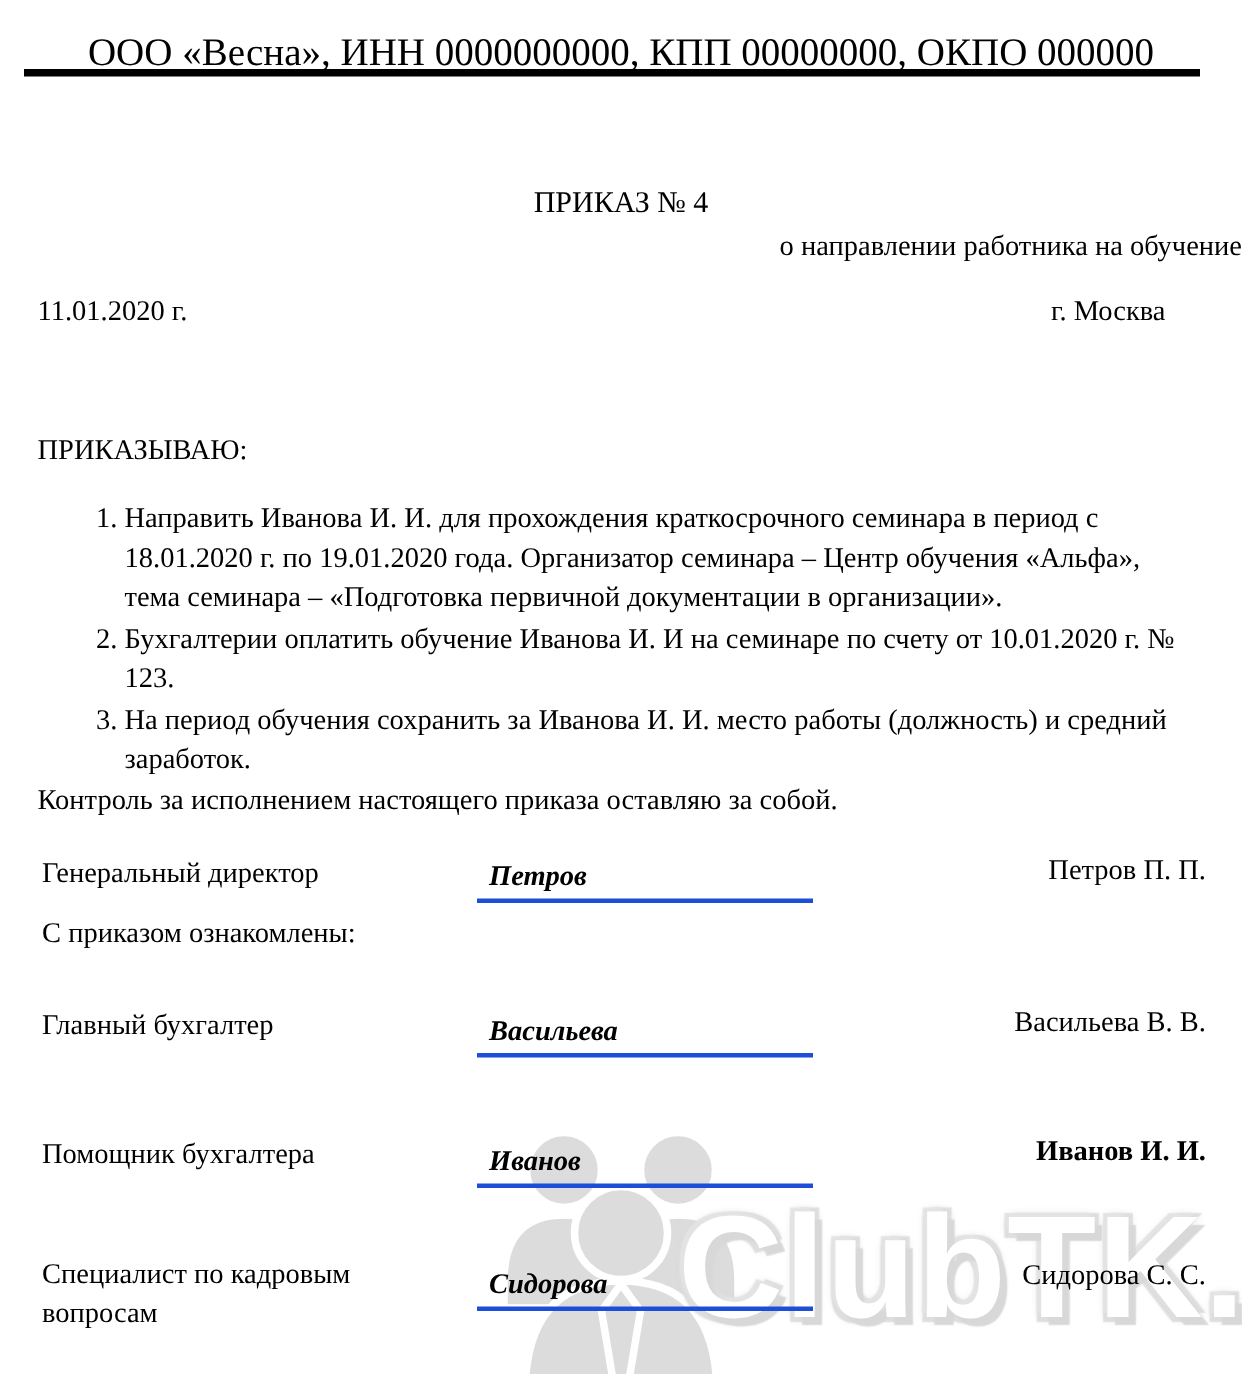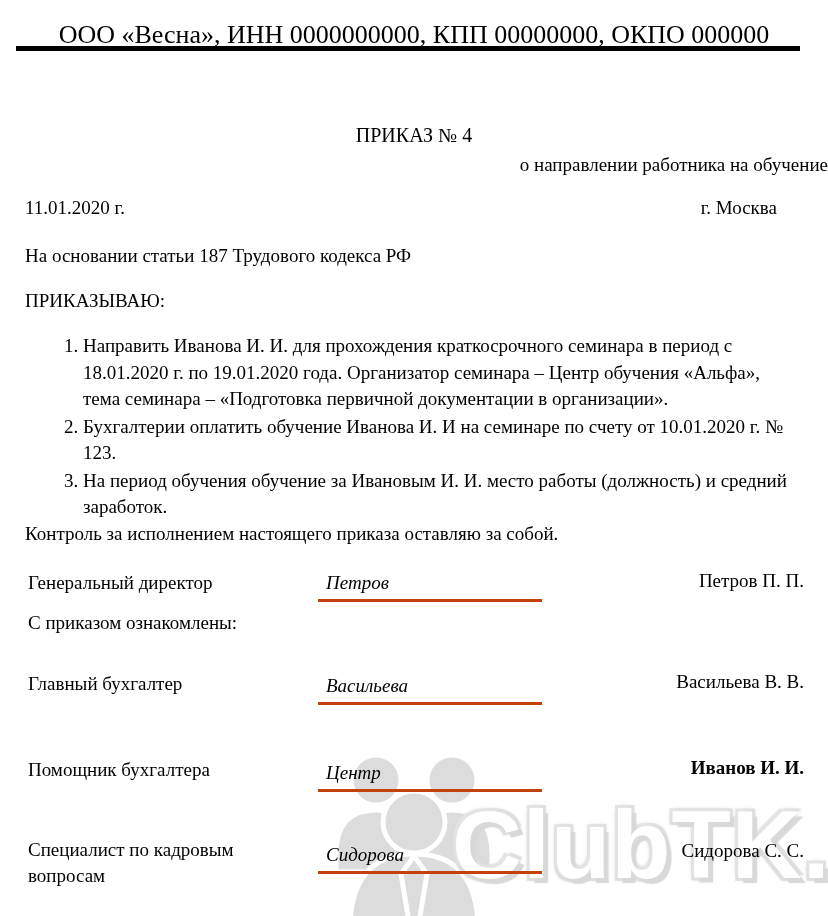--- a/index.html
+++ b/index.html
@@ -64,23 +64,24 @@
     position: absolute; top: 333px; left: 25px; width: 766px;
     padding-left: 58px; line-height: 26.5px;
   }
   .items li { margin-bottom: 1px; }
 
   .control { position: absolute; top: 523px; left: 25px; }
 
   .sig-role { position: absolute; left: 28px; width: 245px; line-height: 26px; }
   .sig-line {
     position: absolute; left: 318px; width: 224px; height: 30px;
-    border-bottom: 3px solid #c2410c;
-    display: flex; align-items: flex-start;
+    border-bottom: 3px solid #1d4ed8;
+    display: flex; align-items: center;
     padding: 0 0 2px 8px;
+    font-weight: bold;
   }
   .sig-script { font-style: italic; }
   .sig-name { position: absolute; right: 24px; text-align: right; }
 
   .role-a { top: 570px; } .line-a { top: 572px; } .name-a { top: 570px; }
   .ack     { position: absolute; top: 612px; left: 28px; }
   .role-b { top: 671px; } .line-b { top: 675px; } .name-b { top: 671px; }
   .role-c { top: 757px; } .line-c { top: 762px; } .name-c { top: 757px; font-weight: bold; }
   .role-d { top: 837px; } .line-d { top: 844px; } .name-d { top: 840px; }
 </style>
@@ -112,48 +113,47 @@
     <div class="title-block">
       <div class="title-line1">ПРИКАЗ № 4</div>
       <div class="title-line2">о направлении работника на обучение</div>
     </div>
 
     <div class="date-row">
       <span class="doc-date">11.01.2020 г.</span>
       <span class="doc-city">г. Москва</span>
     </div>
 
-    <div class="basis">На основании статьи 187 Трудового кодекса РФ</div>
     <div class="order-word">ПРИКАЗЫВАЮ:</div>
 
     <ol class="items">
       <li>Направить Иванова И. И. для прохождения краткосрочного семинара в период с 18.01.2020 г. по 19.01.2020 года. Организатор семинара – Центр обучения «Альфа», тема семинара – «Подготовка первичной документации в организации».</li>
       <li>Бухгалтерии оплатить обучение Иванова И. И на семинаре по счету от 10.01.2020 г. № 123.</li>
-      <li>На период обучения обучение за Ивановым И. И. место работы (должность) и средний заработок.</li>
+      <li>На период обучения сохранить за Иванова И. И. место работы (должность) и средний заработок.</li>
     </ol>
 
     <div class="control">Контроль за исполнением настоящего приказа оставляю за собой.</div>
 
     <div class="sig-role role-a">Генеральный директор</div>
     <div class="sig-line line-a">
       <span class="sig-script">Петров</span>
     </div>
     <div class="sig-name name-a">Петров П. П.</div>
 
     <div class="ack">С приказом ознакомлены:</div>
 
     <div class="sig-role role-b">Главный бухгалтер</div>
     <div class="sig-line line-b">
       <span class="sig-script">Васильева</span>
     </div>
     <div class="sig-name name-b">Васильева В. В.</div>
 
     <div class="sig-role role-c">Помощник бухгалтера</div>
     <div class="sig-line line-c">
-      <span class="sig-script">Центр</span>
+      <span class="sig-script">Иванов</span>
     </div>
     <div class="sig-name name-c">Иванов И. И.</div>
 
     <div class="sig-role role-d">Специалист по кадровым вопросам</div>
     <div class="sig-line line-d">
       <span class="sig-script">Сидорова</span>
     </div>
     <div class="sig-name name-d">Сидорова С. С.</div>
 
   </div>

